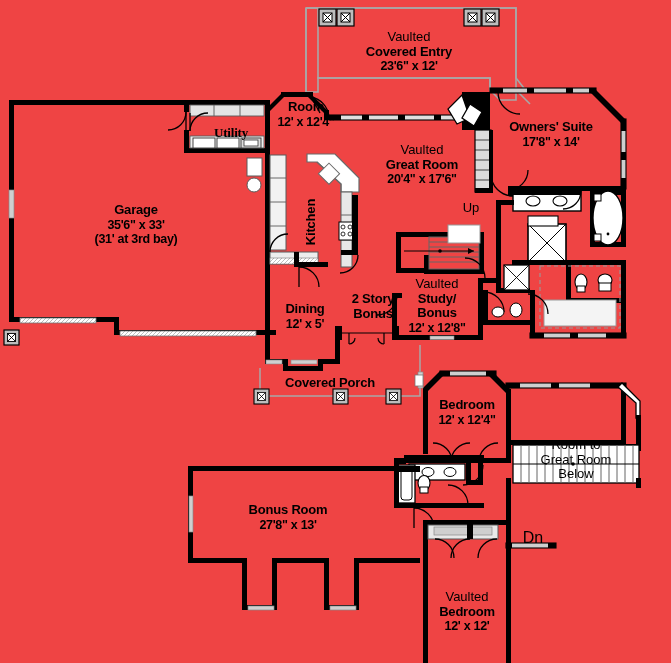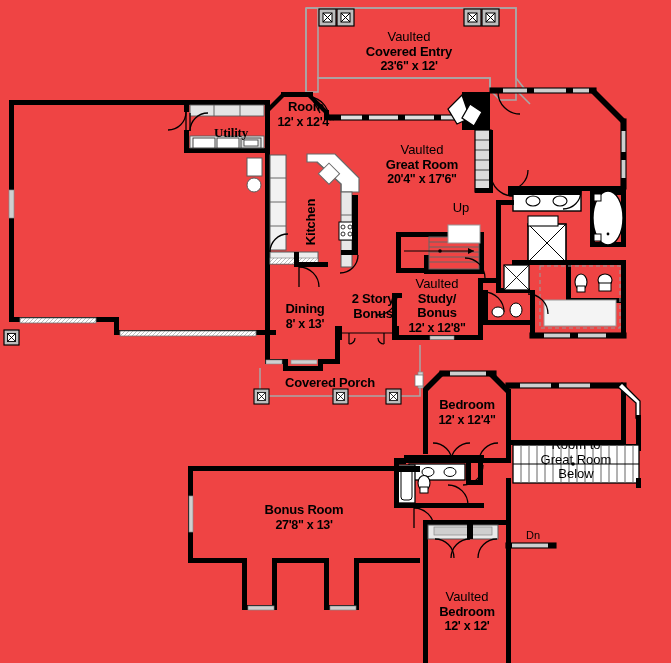--- a/index.html
+++ b/index.html
@@ -484,73 +484,82 @@
 
 <div class="lbl" style="left:306px;top:100px;transform:translate(-50%,0);">
   <div class="rm-name">Room</div>
   <div class="rm-dim">12' x 12'4"</div>
 </div>
 
 <div class="lbl" style="left:231px;top:126px;transform:translate(-50%,0);font-family:Liberation Serif, serif;">
   <div class="rm-name">Utility</div>
 </div>
 
+<div class="lbl" style="left:136px;top:203px;transform:translate(-50%,0);">
+  <div class="rm-name">Garage</div>
+  <div class="rm-dim">35'6" x 33'</div>
+  <div class="rm-dim">(31' at 3rd bay)</div>
+</div>
 
 <div class="lbl" style="left:422px;top:143px;transform:translate(-50%,0);">
   <div class="rm-pre">Vaulted</div>
   <div class="rm-name">Great Room</div>
   <div class="rm-dim">20'4" x 17'6"</div>
 </div>
 
+<div class="lbl" style="left:551px;top:120px;transform:translate(-50%,0);">
+  <div class="rm-name">Owners' Suite</div>
+  <div class="rm-dim">17'8" x 14'</div>
+</div>
 
 <div class="lbl vert" style="left:311px;top:222px;transform:translate(-50%,-50%) rotate(-90deg);">
   <div class="rm-name">Kitchen</div>
 </div>
 
 <div class="lbl" style="left:305px;top:302px;transform:translate(-50%,0);text-align:center;">
   <div class="rm-name">Dining</div>
-  <div class="rm-dim">8' x 13'</div>
+  <div class="rm-dim">12' x 5'</div>
 </div>
 
 <div class="lbl" style="left:373px;top:292px;transform:translate(-50%,0);">
   <div class="rm-name">2 Story</div>
   <div class="rm-name">Bonus</div>
 </div>
 
 <div class="lbl" style="left:437px;top:277px;transform:translate(-50%,0);">
   <div class="rm-pre">Vaulted</div>
   <div class="rm-name">Study/</div>
   <div class="rm-name">Bonus</div>
   <div class="rm-dim">12' x 12'8"</div>
 </div>
 
 <div class="lbl" style="left:330px;top:376px;transform:translate(-50%,0);">
   <div class="rm-name">Covered Porch</div>
 </div>
 
-<div class="lbl" style="left:461px;top:201px;transform:translate(-50%,0);">
+<div class="lbl" style="left:471px;top:201px;transform:translate(-50%,0);">
   <div class="small" style="font-size:13px;">Up</div>
 </div>
 
 <div class="lbl" style="left:467px;top:398px;transform:translate(-50%,0);">
   <div class="rm-name">Bedroom</div>
   <div class="rm-dim">12' x 12'4"</div>
 </div>
 
 <div class="lbl" style="left:576px;top:438px;transform:translate(-50%,0);">
   <div class="rm-pre">Room to</div>
   <div class="rm-pre">Great Room</div>
   <div class="rm-pre">Below</div>
 </div>
 
 <div class="lbl" style="left:533px;top:529px;transform:translate(-50%,0);">
-  <div class="small" style="font-size:11px;">Dn</div>
-</div>
-
-<div class="lbl" style="left:288px;top:503px;transform:translate(-50%,0);margin-left:16px;">
+  <div class="small" style="font-size:16px;">Dn</div>
+</div>
+
+<div class="lbl" style="left:288px;top:503px;transform:translate(-50%,0);">
   <div class="rm-name">Bonus Room</div>
   <div class="rm-dim">27'8" x 13'</div>
 </div>
 
 <div class="lbl" style="left:467px;top:590px;transform:translate(-50%,0);">
   <div class="rm-pre">Vaulted</div>
   <div class="rm-name">Bedroom</div>
   <div class="rm-dim">12' x 12'</div>
 </div>
 

